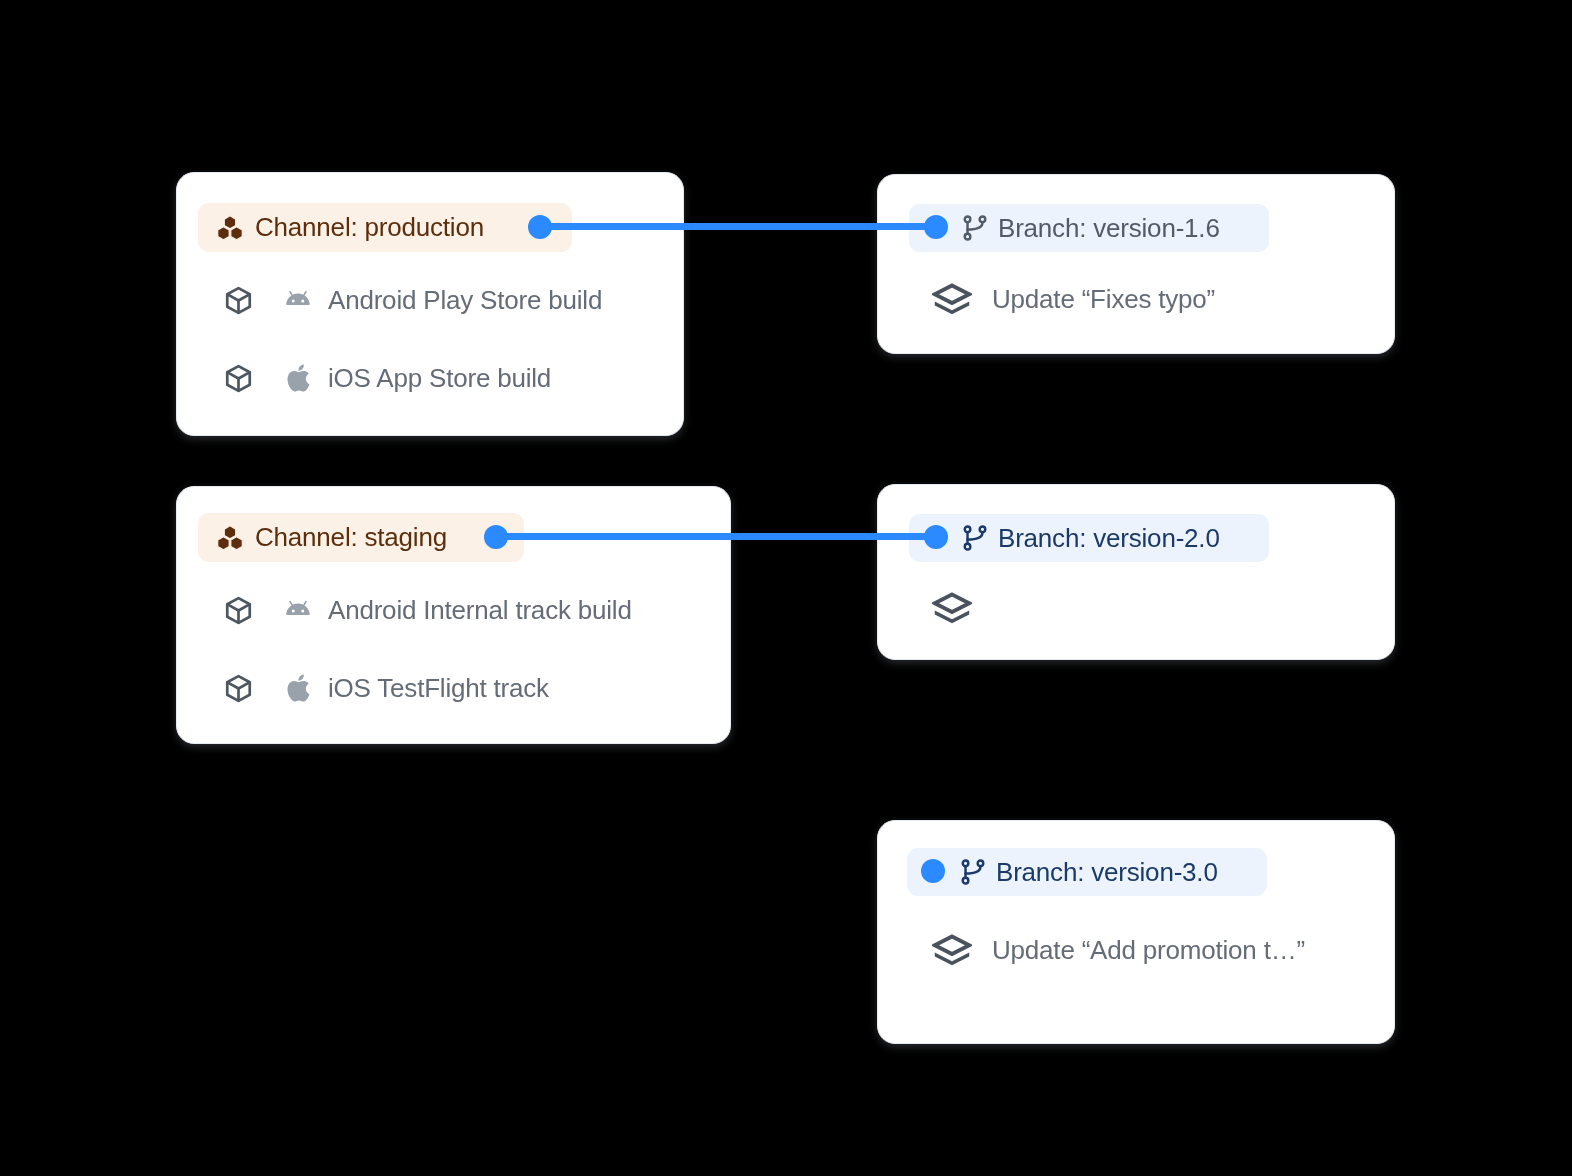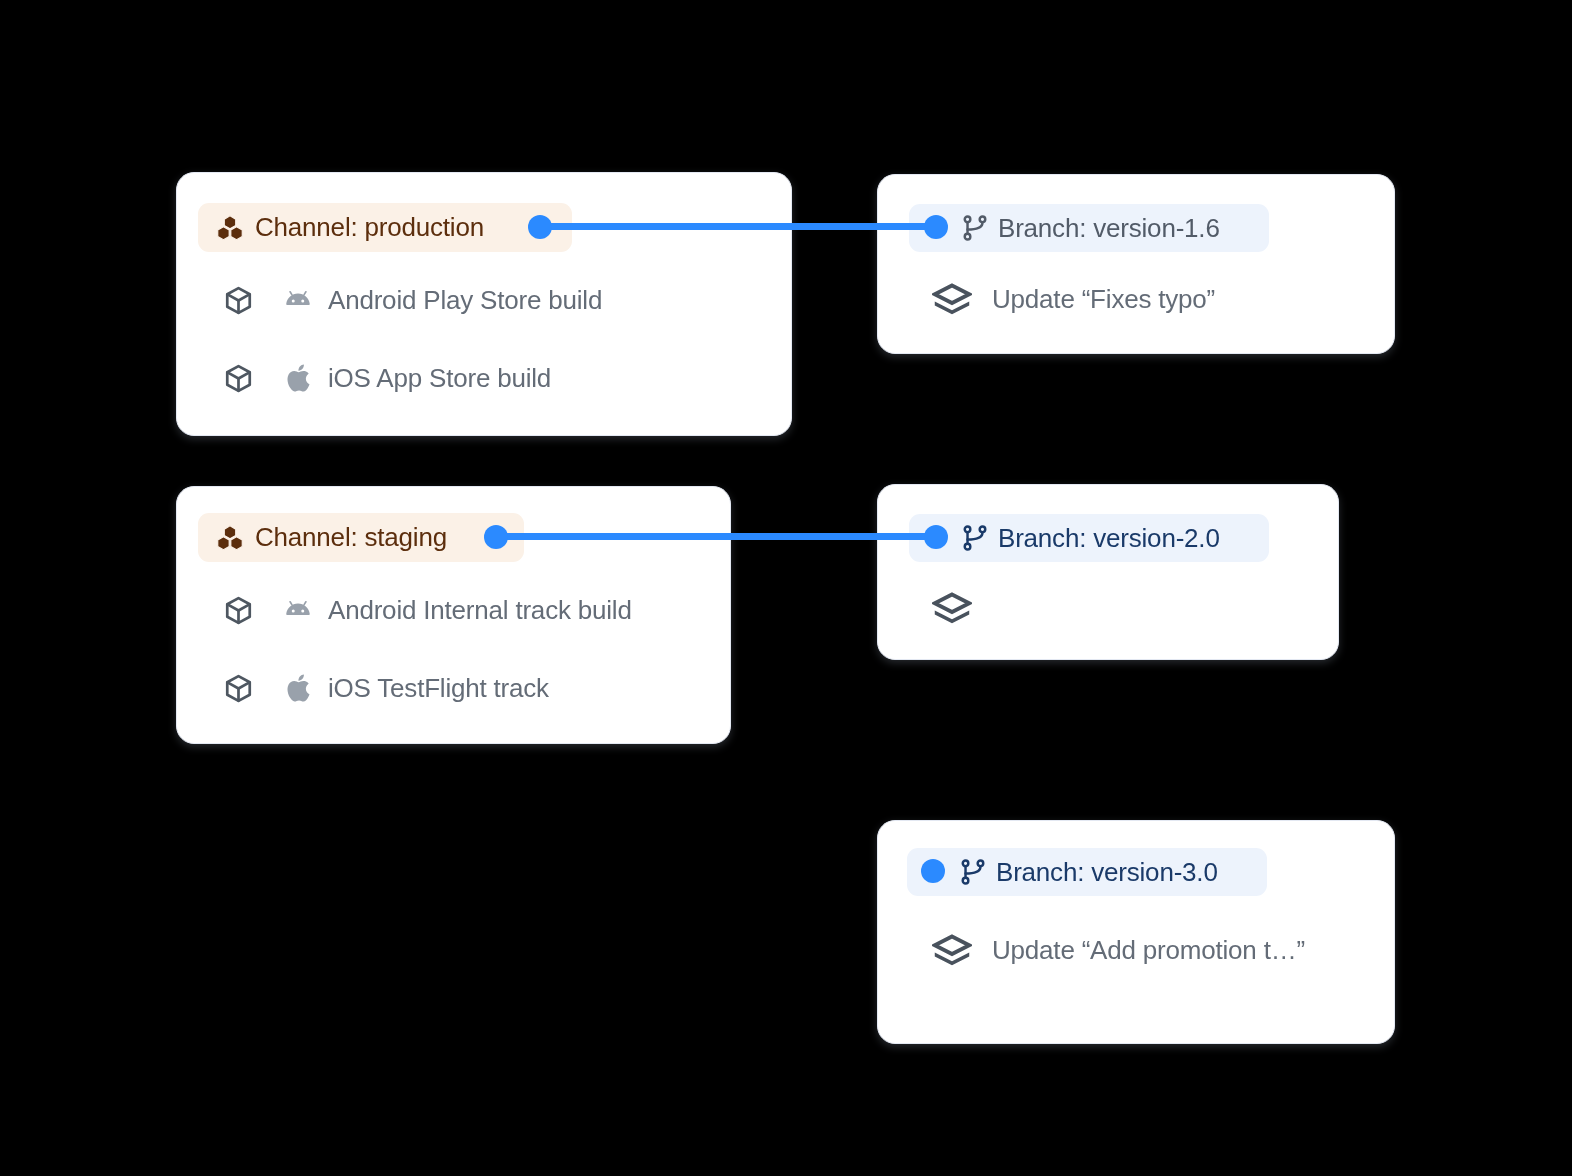--- a/index.html
+++ b/index.html
@@ -22,24 +22,24 @@
   body{font-family:"Liberation Sans","DejaVu Sans",sans-serif;}
   #canvas{position:relative;width:1572px;height:1176px;background:var(--canvas-bg);overflow:hidden;}
 
   .card{
     position:absolute;
     background:var(--card-bg);
     border:1px solid var(--card-edge);
     border-radius:18px;
     box-shadow:0 3px 9px rgba(140,150,170,0.28);
   }
-  #card-production{left:176px;top:172px;width:616px;height:264px;}
+  #card-production{left:176px;top:172px;width:508px;height:264px;}
   #card-branch1  {left:877px;top:174px;width:518px;height:180px;}
   #card-staging  {left:176px;top:486px;width:555px;height:258px;}
-  #card-branch2  {left:877px;top:484px;width:462px;height:176px;padding-left:44px;}
+  #card-branch2  {left:877px;top:484px;width:518px;height:176px;padding-left:44px;}
   #card-branch3  {left:877px;top:820px;width:518px;height:224px;}
 
   .pill{
     position:absolute;
     display:flex;align-items:center;
     height:49px;border-radius:11px;
     white-space:nowrap;overflow:hidden;
   }
   .channel-pill{
     background:var(--channel-bg);

